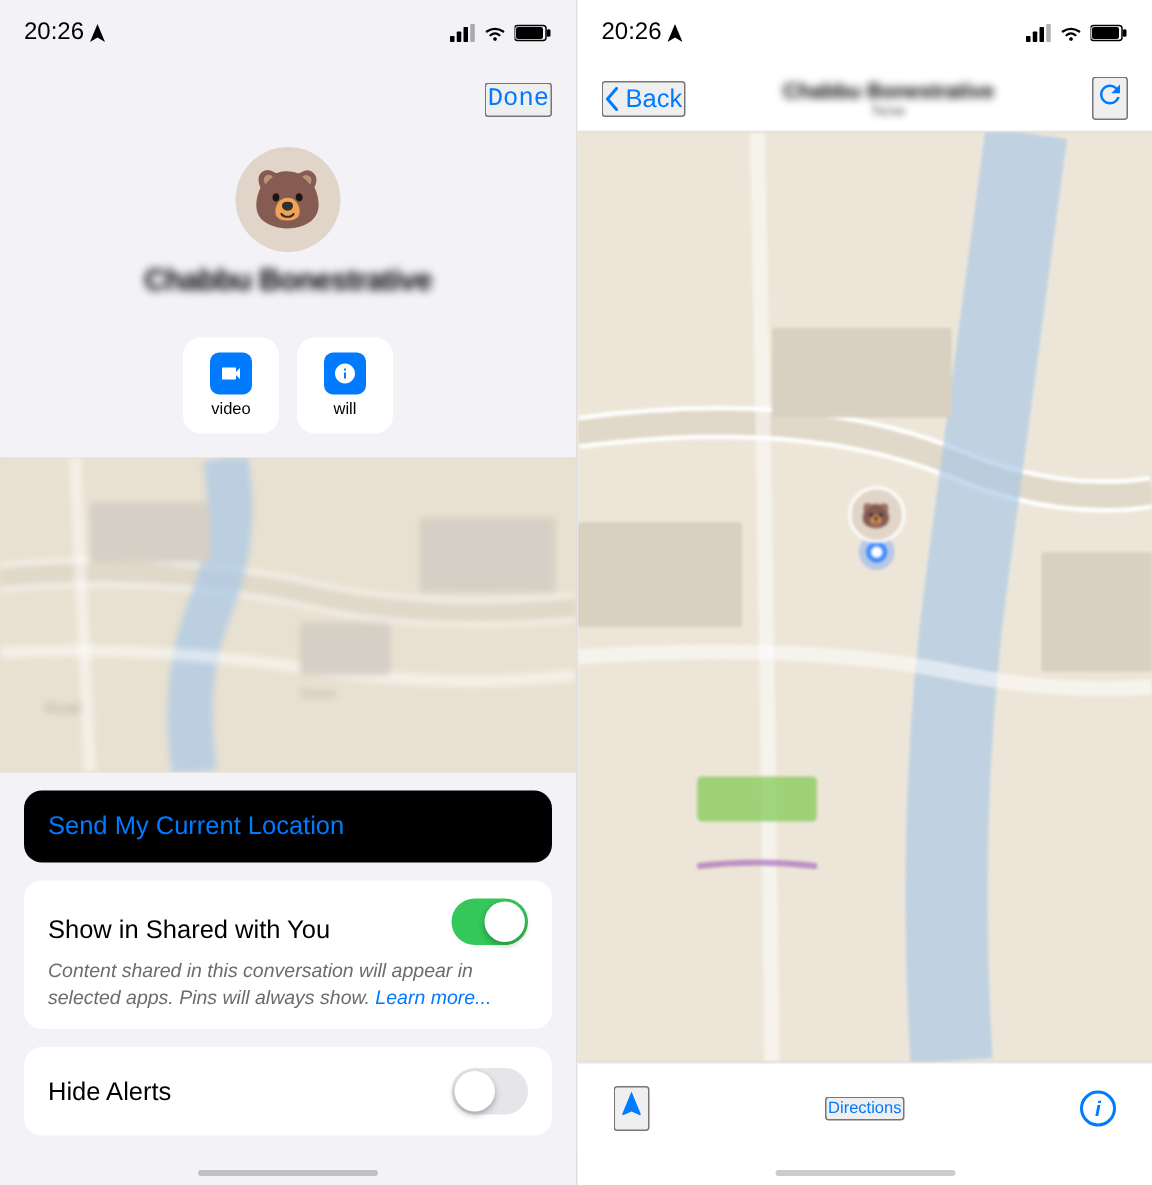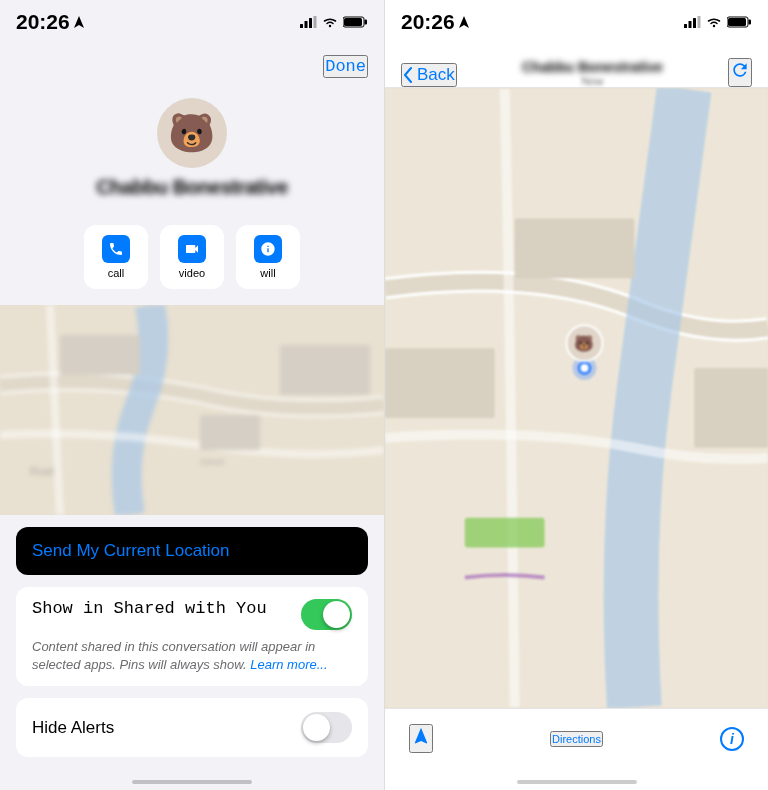--- a/index.html
+++ b/index.html
@@ -26,22 +26,22 @@
       height: 44px;
       background: #f2f2f7;
       display: flex;
       align-items: center;
       justify-content: space-between;
       padding: 0 16px;
       position: relative;
       z-index: 10;
     }
     .status-bar .time {
-      font-size: 21px;
-      font-weight: 700;
+      font-size: 16px;
+      font-weight: 400;
       color: #000;
       display: flex;
       align-items: center;
       gap: 4px;
     }
     .status-bar .icons {
       display: flex;
       align-items: center;
       gap: 5px;
     }
@@ -174,24 +174,23 @@
 
     
     .shared-section {
       margin: 12px 16px 0;
       background: #fff;
       border-radius: 12px;
       padding: 12px 16px;
     }
     .shared-row {
       display: flex;
-      align-items: flex-start;
+      align-items: flex-end;
       justify-content: space-between;
       margin-bottom: 8px;
-      font-family: Liberation Mono, monospace;
     }
     .shared-label {
       font-size: 17px;
       font-weight: 400;
       color: #000;
     }
     
     .toggle {
       width: 51px;
       height: 31px;
@@ -254,21 +253,21 @@
     }
     .right-panel .status-bar {
       background: #fff;
     }
 
     
     .right-nav {
       height: 44px;
       background: #fff;
       display: flex;
-      align-items: flex-end;
+      align-items: center;
       justify-content: space-between;
       padding: 0 16px;
       border-bottom: 0.5px solid #e5e5ea;
     }
     .back-btn {
       display: flex;
       align-items: center;
       gap: 4px;
       color: #007AFF;
       font-size: 17px;
@@ -391,28 +390,20 @@
   </div>
 
   <div class="contact-header">
     <div class="avatar-circle">
       <span class="avatar-emoji">🐻</span>
     </div>
     <div class="contact-name">Chabbu Bonestrative</div>
   </div>
 
   <div class="action-buttons">
-    <button class="action-btn">
-      <div class="btn-icon">
-        <svg width="16" height="16" viewBox="0 0 24 24" fill="white">
-          <path d="M6.6 10.8c1.4 2.8 3.8 5.1 6.6 6.6l2.2-2.2c.3-.3.7-.4 1-.2 1.1.4 2.3.6 3.6.6.6 0 1 .4 1 1V20c0 .6-.4 1-1 1-9.4 0-17-7.6-17-17 0-.6.4-1 1-1h3.5c.6 0 1 .4 1 1 0 1.3.2 2.5.6 3.6.1.3 0 .7-.2 1L6.6 10.8z"></path>
-        </svg>
-      </div>
-      <span class="btn-label">call</span>
-    </button>
     <button class="action-btn">
       <div class="btn-icon">
         <svg width="16" height="16" viewBox="0 0 24 24" fill="white">
           <path d="M17 10.5V7c0-.55-.45-1-1-1H4c-.55 0-1 .45-1 1v10c0 .55.45 1 1 1h12c.55 0 1-.45 1-1v-3.5l4 4v-11l-4 4z"></path>
         </svg>
       </div>
       <span class="btn-label">video</span>
     </button>
     <button class="action-btn">
       <div class="btn-icon">

